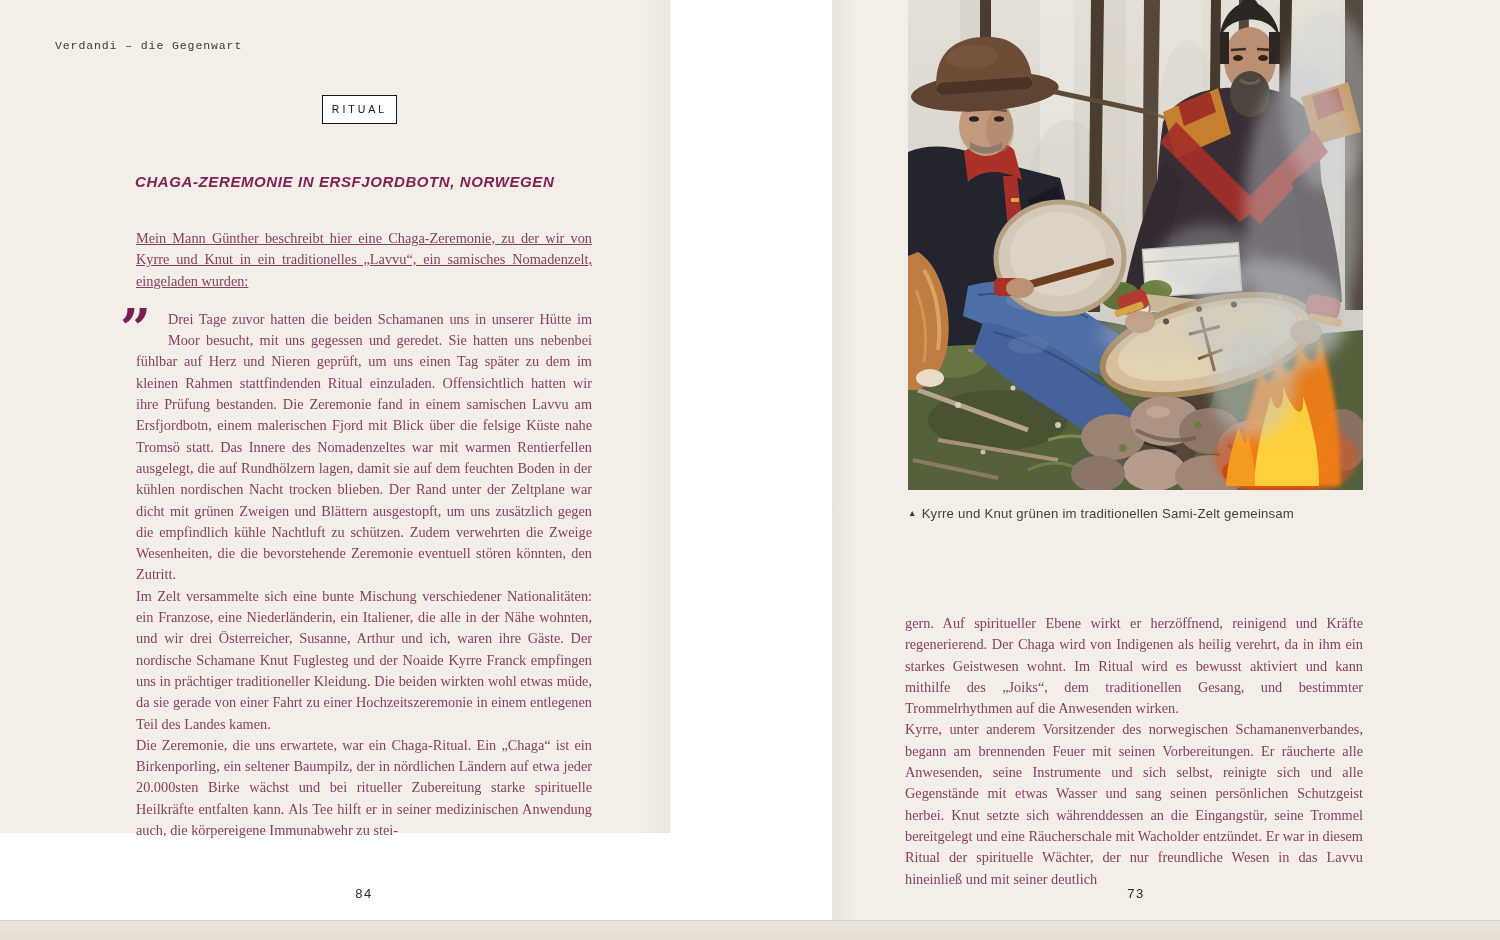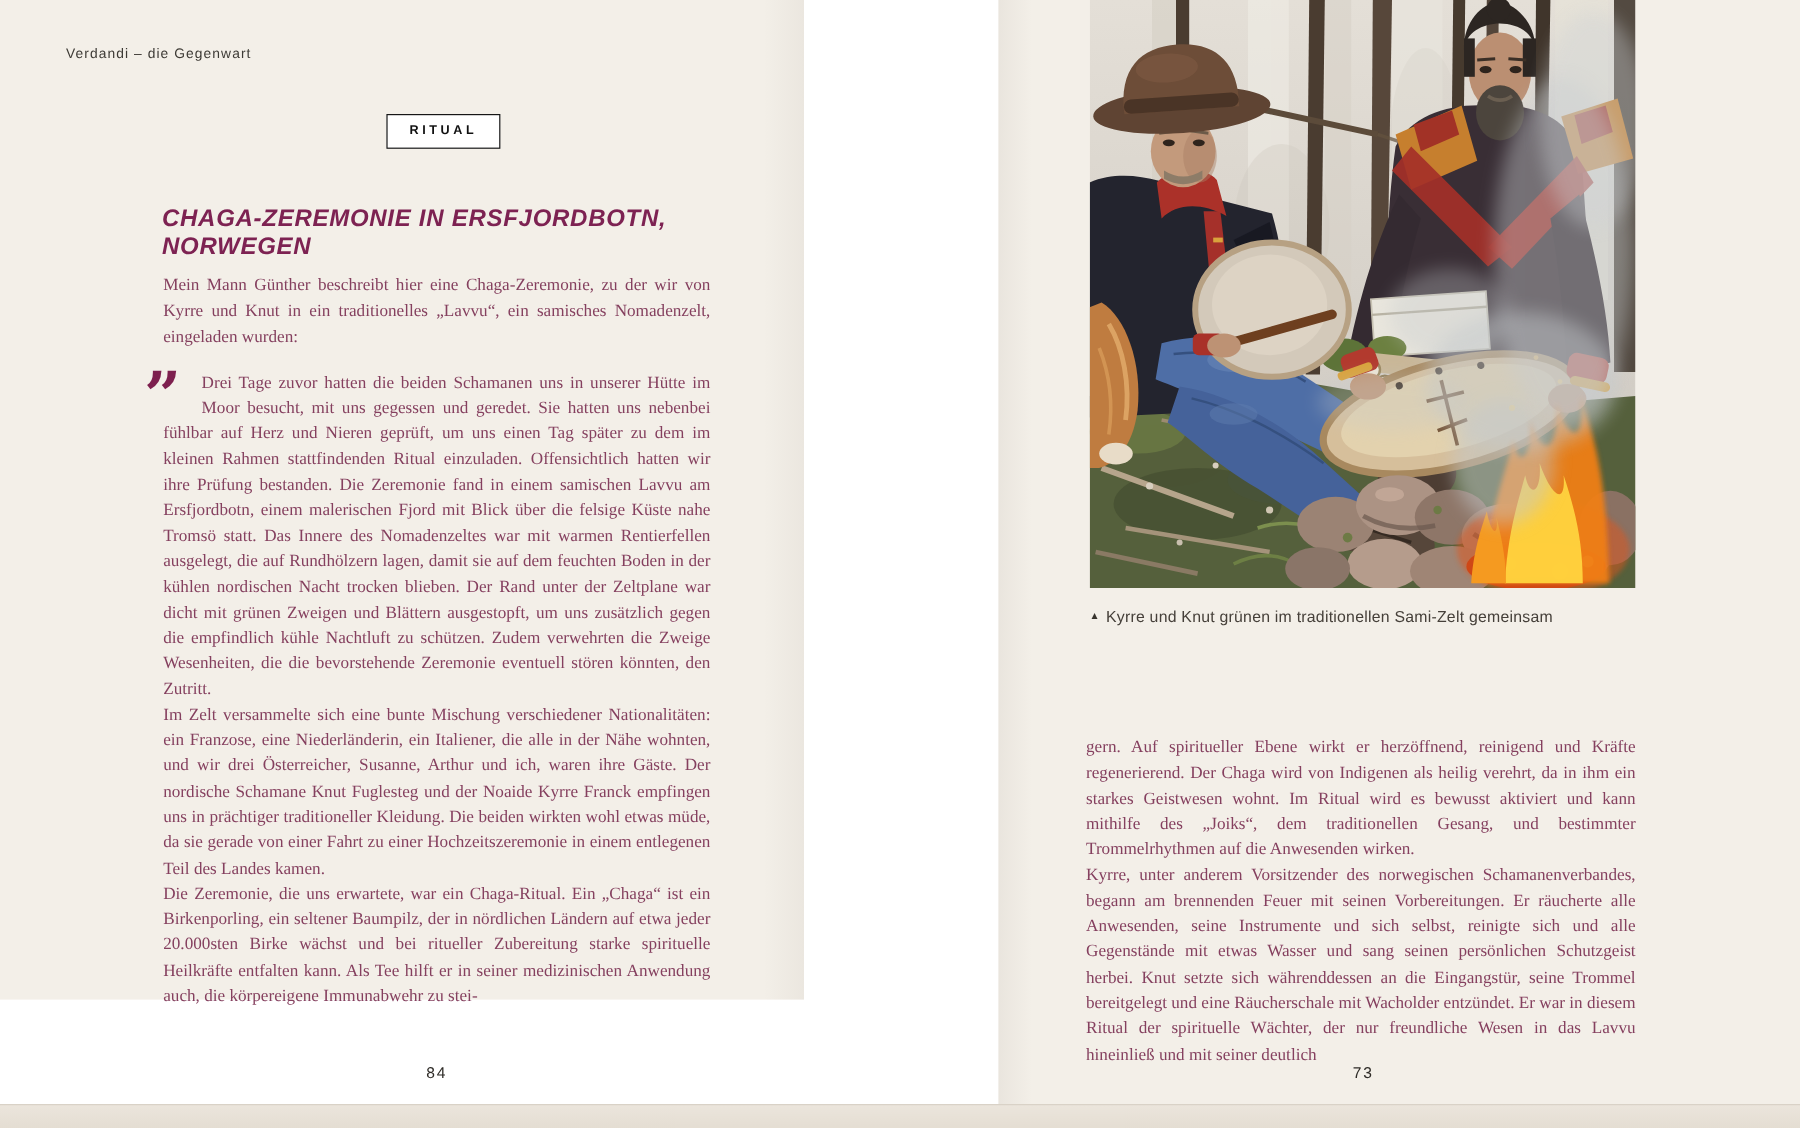--- a/index.html
+++ b/index.html
@@ -14,34 +14,34 @@
   .right-page-bg{left:832px;top:0;width:668px;height:940px;background:#f3efe8;}
   .left-page-shadow{left:636px;top:107;width:34px;height:833px;
     background:linear-gradient(to right, rgba(0,0,0,0), rgba(60,45,30,.045));}
   .right-page-shadow{left:832px;top:0;width:28px;height:940px;
     background:linear-gradient(to right, rgba(60,45,30,.05), rgba(0,0,0,0));}
   .bottom-strip{left:0;top:920px;width:1500px;height:20px;
     background:linear-gradient(to bottom,#ebe5dc,#e4ddd2);
     border-top:1px solid rgba(90,70,50,.07);}
   
   .running-header{left:55px;top:39px;font-size:11.5px;letter-spacing:.9px;
-    color:#3d3a35;}
-  
-  .section-label{left:322px;top:95px;width:95px;height:29px;box-sizing:border-box;
+    color:#3d3a35;font-family:Liberation Mono, monospace;}
+  
+  .section-label{left:322px;top:95px;width:75px;height:29px;box-sizing:border-box;
     background:#ffffff;border:1.5px solid #161616;text-align:center;
-    font-size:10.5px;font-weight:bold;letter-spacing:3px;line-height:26px;color:#111;}
+    font-size:10.5px;font-weight:normal;letter-spacing:3px;line-height:26px;color:#111;}
   
   .chapter-heading{left:135px;top:170px;width:474px;
-    font-size:20px;font-weight:bold;font-style:italic;letter-spacing:.6px;
+    font-size:15px;font-weight:bold;font-style:italic;letter-spacing:.6px;
     line-height:24px;color:#7d2252;}
   
   .serif{font-family:"Liberation Serif", serif;color:#85405f;}
   .body-copy{font-size:14.3px;line-height:21.3px;text-align:justify;}
   .left-copy{left:136px;top:228px;width:456px;}
-  .left-copy .intro{margin:0 0 17px 0;}
+  .left-copy .intro{margin:0 0 17px 0;text-decoration:underline;}
   .para{margin:0;}
   .qmark{
     float:left;width:48px;height:40px;margin:0 0 0 -16px;
     font-family:"DejaVu Serif", serif;font-size:54px;line-height:40px;
     color:#7d1f4e;font-weight:bold;
   }
   
   .photo-wrap{left:908px;top:0;width:455px;height:490px;overflow:hidden;}
   .caption{left:908px;top:503px;width:430px;font-size:13.2px;line-height:21px;
     color:#46403a;letter-spacing:.2px;}

